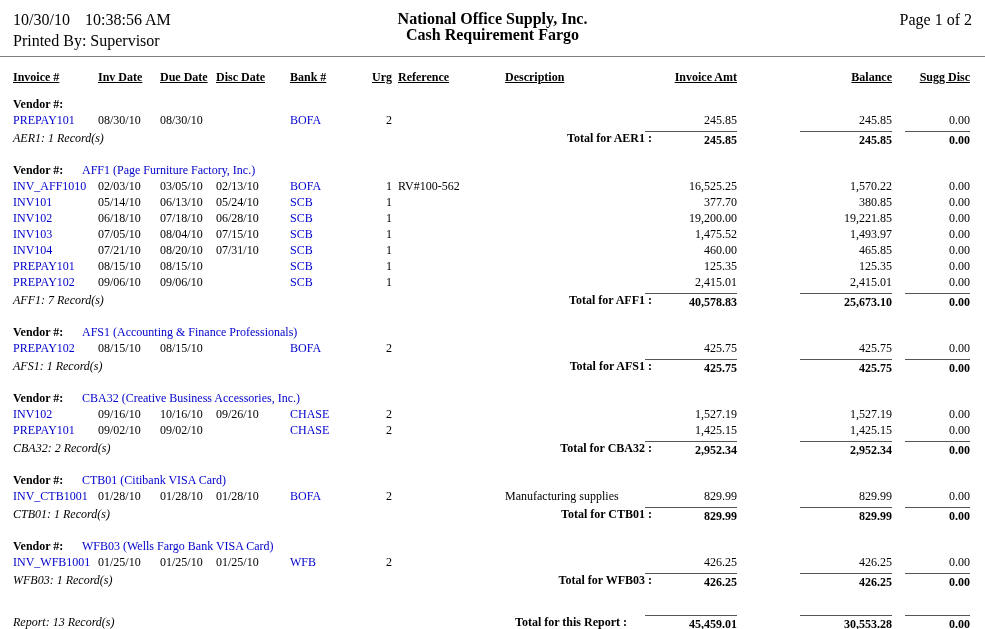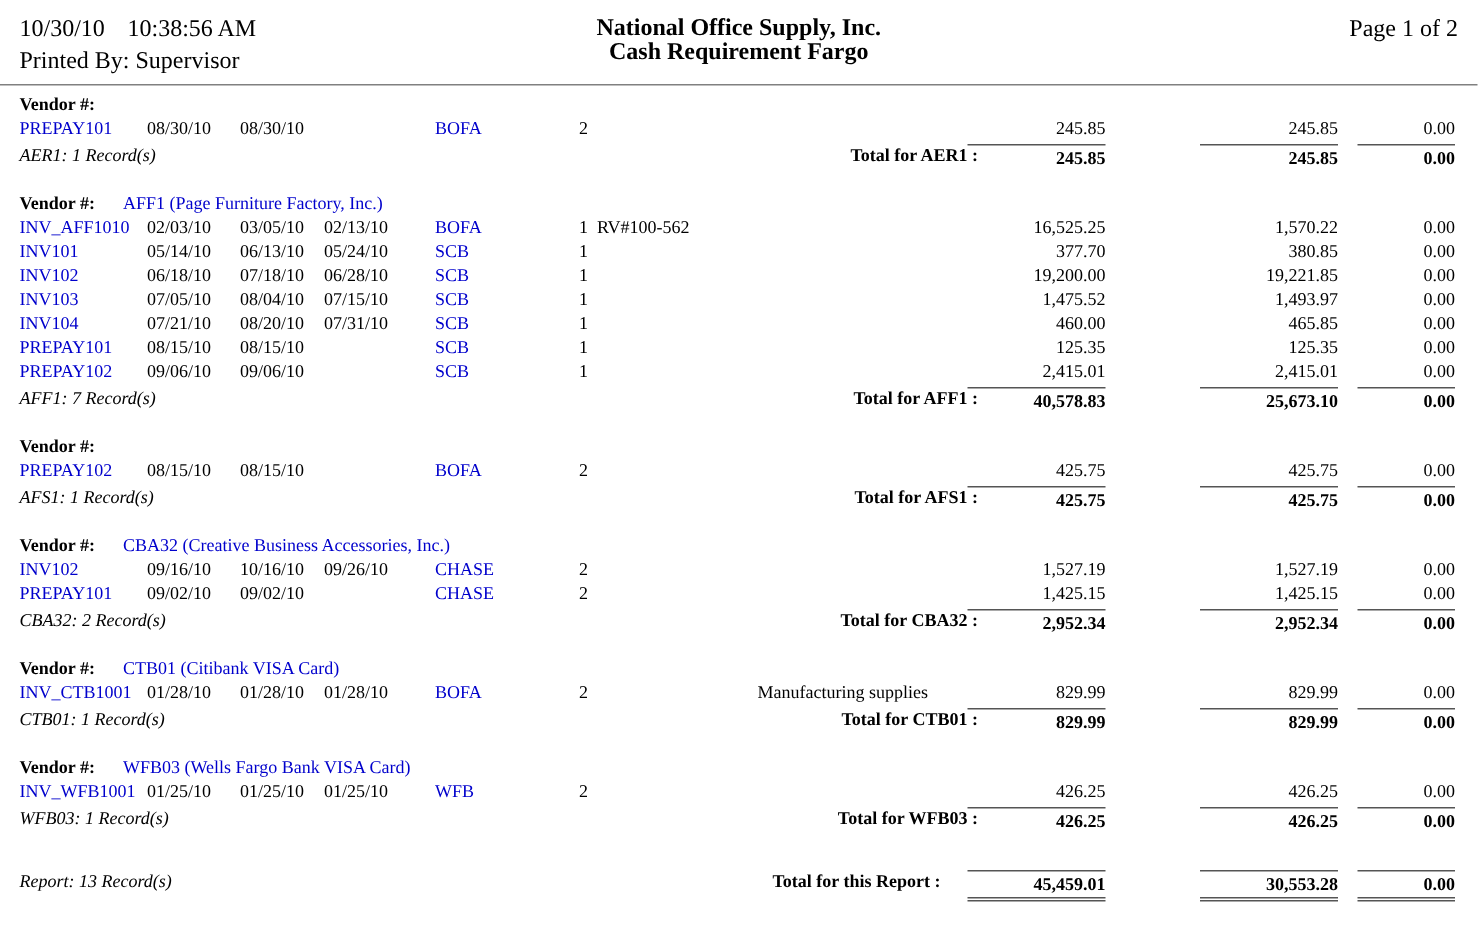--- a/index.html
+++ b/index.html
@@ -67,20 +67,33 @@
     <span class="h-date">10/30/10</span>
     <span class="h-time">10:38:56 AM</span>
     <span class="h-printedby">Printed By: Supervisor</span>
     <span class="h-company">National Office Supply, Inc.</span>
     <span class="h-title">Cash Requirement Fargo</span>
     <span class="h-page">Page 1 of 2</span>
   </div>
 
   <hr class="rule">
 
+  <div class="line colheads">
+    <span class="c-invoice">Invoice #</span>
+    <span class="c-invdate">Inv Date</span>
+    <span class="c-duedate">Due Date</span>
+    <span class="c-discdate">Disc Date</span>
+    <span class="c-bank">Bank #</span>
+    <span class="c-urg">Urg</span>
+    <span class="c-ref">Reference</span>
+    <span class="c-desc">Description</span>
+    <span class="c-amt1">Invoice Amt</span>
+    <span class="c-amt2">Balance</span>
+    <span class="c-amt3">Sugg Disc</span>
+  </div>
 
   <div id="sections">
       <div class="section">
         <div class="line vendor-line">
           <span class="c-invoice vlabel">Vendor #:</span>
         </div>
         <div class="line invoice-line">
           <span class="c-invoice link">PREPAY101</span>
           <span class="c-invdate">08/30/10</span>
           <span class="c-duedate">08/30/10</span>
@@ -201,20 +214,21 @@
           <span class="c-record">AFF1: 7 Record(s)</span>
           <span class="c-tlabel">Total for AFF1 :</span>
           <span class="c-tamt1 tcell">40,578.83</span>
           <span class="c-tamt2 tcell">25,673.10</span>
           <span class="c-tamt3 tcell">0.00</span>
         </div>
       </div>
       <div class="section">
         <div class="line vendor-line">
           <span class="c-invoice vlabel">Vendor #:</span>
+          <span class="c-vendor link">AFS1 (Accounting &amp; Finance Professionals)</span>
         </div>
         <div class="line invoice-line">
           <span class="c-invoice link">PREPAY102</span>
           <span class="c-invdate">08/15/10</span>
           <span class="c-duedate">08/15/10</span>
           <span class="c-discdate"></span>
           <span class="c-bank link">BOFA</span>
           <span class="c-urg">2</span>
           <span class="c-ref"></span>
           <span class="c-desc"></span>

